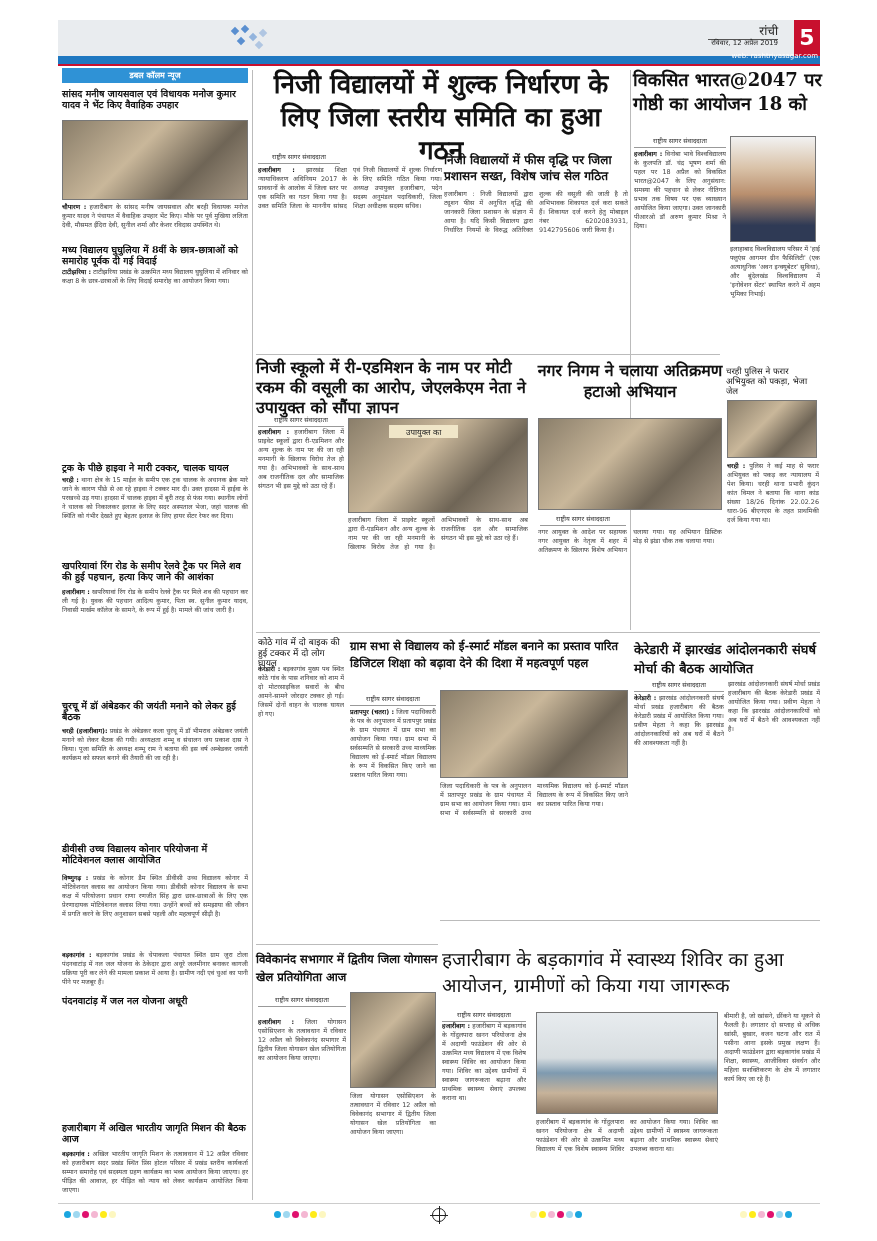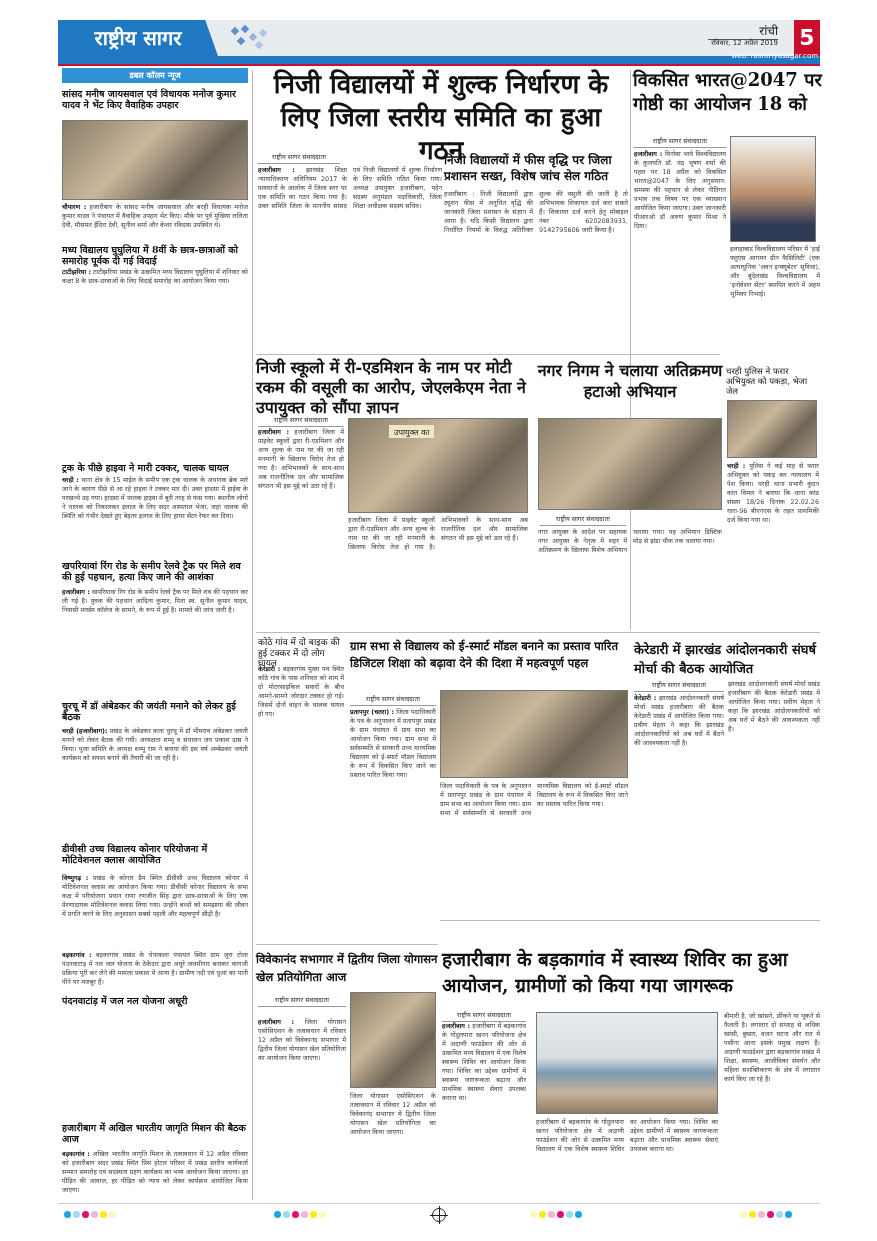--- a/index.html
+++ b/index.html
@@ -24,21 +24,20 @@
 .tag{left:62px;top:68px;width:186px;height:15px;background:#2f92d6;color:#fff;font-size:8px;text-align:center;line-height:15px;font-weight:bold}
 .vrule{background:#bbb;width:1px}
 .hrule{background:#bbb;height:1px}
 .reg{display:flex;gap:2px}
 .reg span{width:7px;height:7px;border-radius:50%}
 </style>
 </head>
 <body>
 
 <div class="abs mast">
-  <div class="abs brand">राष्ट्रीय सागर</div>
   <div class="abs dots">
     <i style="left:4px;top:4px"></i>
       <i style="left:14px;top:2px"></i>
       <i style="left:10px;top:14px"></i>
       <i style="left:22px;top:10px;opacity:.6"></i>
       <i style="left:32px;top:6px;opacity:.4"></i>
       <i style="left:28px;top:18px;opacity:.4"></i>
   </div>
   <div class="abs city">रांची</div>
   <div class="abs date">रविवार, 12 अप्रैल 2019</div>
@@ -93,21 +92,21 @@
 
 <div class="abs hl" style="left:726px;top:366px;width:94px;font-size:8.5px;font-weight:normal">चरही पुलिस ने फरार अभियुक्त को पकड़ा, भेजा जेल</div>
 <div class="abs photo" style="left:727px;top:400px;width:90px;height:58px"></div>
 <div class="abs body" style="left:727px;top:462px;width:92px;height:165px"><b>चरही :</b> <span>पुलिस ने कई माह से फरार अभियुक्त को पकड़ कर न्यायालय में पेश किया। चरही थाना प्रभारी कुंदन कांत विमल ने बताया कि थाना कांड संख्या 18/26 दिनांक 22.02.26 धारा-96 बीएनएस के तहत प्राथमिकी दर्ज किया गया था।</span></div>
 
 <div class="hrule abs" style="left:256px;top:354px;width:464px"></div>
 <div class="abs hl" style="left:256px;top:358px;width:280px;font-size:16px;line-height:20px;text-align:left">निजी स्कूलो में री-एडमिशन के नाम पर मोटी रकम की वसूली का आरोप, जेएलकेएम नेता ने उपायुक्त को सौंपा ज्ञापन</div>
 <div class="abs byline" style="left:258px;top:415px;width:86px">राष्ट्रीय सागर संवाददाता</div>
 <div class="abs body" style="left:258px;top:428px;width:86px;height:200px"><b>हजारीबाग :</b> <span>हजारीबाग जिला में प्राइवेट स्कूलों द्वारा री-एडमिशन और अन्य शुल्क के नाम पर की जा रही मनमानी के खिलाफ विरोध तेज हो गया है। अभिभावकों के साथ-साथ अब राजनीतिक दल और सामाजिक संगठन भी इस मुद्दे को उठा रहे हैं।</span></div>
 <div class="abs photo" style="left:348px;top:418px;width:180px;height:95px">
-  <span style="position:absolute;left:40px;top:6px;font-size:8px;color:#222;background:#f0e6c8;padding:1px 5px">उपायुक्त का</span>
+  <span style="position:absolute;left:40px;top:6px;font-size:8px;color:#222;background:#f0e6c8;padding:1px 17px">उपायुक्त का</span>
 </div>
 <div class="abs body" style="left:348px;top:516px;width:180px;height:112px;column-count:2;column-gap:6px">हजारीबाग जिला में प्राइवेट स्कूलों द्वारा री-एडमिशन और अन्य शुल्क के नाम पर की जा रही मनमानी के खिलाफ विरोध तेज हो गया है। अभिभावकों के साथ-साथ अब राजनीतिक दल और सामाजिक संगठन भी इस मुद्दे को उठा रहे हैं।</div>
 
 <div class="abs hl" style="left:536px;top:360px;width:188px;font-size:16px;line-height:21px;text-align:center">नगर निगम ने चलाया अतिक्रमण हटाओ अभियान</div>
 <div class="abs photo" style="left:538px;top:418px;width:184px;height:92px"></div>
 <div class="abs byline" style="left:540px;top:514px;width:86px">राष्ट्रीय सागर संवाददाता</div>
 <div class="abs body" style="left:538px;top:528px;width:184px;height:100px;column-count:2;column-gap:6px">नगर आयुक्त के आदेश पर सहायक नगर आयुक्त के नेतृत्व में शहर में अतिक्रमण के खिलाफ विशेष अभियान चलाया गया। यह अभियान डिस्टिक मोड़ से झंडा चौक तक चलाया गया।</div>
 
 <div class="hrule abs" style="left:256px;top:632px;width:564px"></div>
 <div class="abs hl" style="left:258px;top:637px;width:86px;font-size:9px;font-weight:normal">कोठे गांव में दो बाइक की हुई टक्कर में दो लोग घायल</div>
@@ -125,21 +124,21 @@
 <div class="abs body" style="left:728px;top:680px;width:92px;height:214px">झारखंड आंदोलनकारी संघर्ष मोर्चा प्रखंड हजारीबाग की बैठक केरेडारी प्रखंड में आयोजित किया गया। प्रवीण मेहता ने कहा कि झारखंड आंदोलनकारियों को अब घरों में बैठने की आवश्यकता नहीं है।</div>
 
 <div class="hrule abs" style="left:256px;top:944px;width:182px"></div>
 <div class="abs hl" style="left:256px;top:950px;width:182px;font-size:11.5px;line-height:18px">विवेकानंद सभागार में द्वितीय जिला योगासन खेल प्रतियोगिता आज</div>
 <div class="abs byline" style="left:258px;top:995px;width:88px">राष्ट्रीय सागर संवाददाता</div>
 <div class="abs body" style="left:258px;top:1018px;width:88px;height:178px"><b>हजारीबाग :</b> <span>जिला योगासन एसोसिएशन के तत्वावधान में रविवार 12 अप्रैल को विवेकानंद सभागार में द्वितीय जिला योगासन खेल प्रतियोगिता का आयोजन किया जाएगा।</span></div>
 <div class="abs photo" style="left:350px;top:992px;width:86px;height:96px"></div>
 <div class="abs body" style="left:350px;top:1092px;width:86px;height:104px">जिला योगासन एसोसिएशन के तत्वावधान में रविवार 12 अप्रैल को विवेकानंद सभागार में द्वितीय जिला योगासन खेल प्रतियोगिता का आयोजन किया जाएगा।</div>
 
 <div class="hrule abs" style="left:440px;top:920px;width:380px"></div>
-<div class="abs hl" style="left:442px;top:946px;width:378px;font-size:19px;line-height:26px;font-weight:bold">हजारीबाग के बड़कागांव में स्वास्थ्य शिविर का हुआ आयोजन, ग्रामीणों को किया गया जागरूक</div>
+<div class="abs hl" style="left:442px;top:946px;width:378px;font-size:19px;line-height:26px;font-weight:normal">हजारीबाग के बड़कागांव में स्वास्थ्य शिविर का हुआ आयोजन, ग्रामीणों को किया गया जागरूक</div>
 <div class="abs byline" style="left:442px;top:1010px;width:84px">राष्ट्रीय सागर संवाददाता</div>
 <div class="abs body" style="left:442px;top:1022px;width:84px;height:174px"><b>हजारीबाग :</b> <span>हजारीबाग में बड़कागांव के गोंदुलपारा खनन परियोजना क्षेत्र में अदाणी फाउंडेशन की ओर से उत्क्रमित मध्य विद्यालय में एक विशेष स्वास्थ्य शिविर का आयोजन किया गया। शिविर का उद्देश्य ग्रामीणों में स्वास्थ्य जागरूकता बढ़ाना और प्राथमिक स्वास्थ्य सेवाएं उपलब्ध कराना था।</span></div>
 <div class="abs photo" style="left:536px;top:1012px;width:182px;height:102px;background:linear-gradient(180deg,#e8ecef 0%,#d7dde0 45%,#7e9ab0 60%,#c7b39a 80%,#8e7a66 100%)"></div>
 <div class="abs body" style="left:536px;top:1118px;width:182px;height:78px;column-count:2;column-gap:6px">हजारीबाग में बड़कागांव के गोंदुलपारा खनन परियोजना क्षेत्र में अदाणी फाउंडेशन की ओर से उत्क्रमित मध्य विद्यालय में एक विशेष स्वास्थ्य शिविर का आयोजन किया गया। शिविर का उद्देश्य ग्रामीणों में स्वास्थ्य जागरूकता बढ़ाना और प्राथमिक स्वास्थ्य सेवाएं उपलब्ध कराना था।</div>
 <div class="abs body" style="left:724px;top:1012px;width:96px;height:184px">बीमारी है, जो खांसने, छींकने या थूकने से फैलती है। लगातार दो सप्ताह से अधिक खांसी, बुखार, वजन घटना और रात में पसीना आना इसके प्रमुख लक्षण हैं। अदाणी फाउंडेशन द्वारा बड़कागांव प्रखंड में शिक्षा, स्वास्थ्य, आजीविका संवर्धन और महिला सशक्तिकरण के क्षेत्र में लगातार कार्य किए जा रहे हैं।</div>
 
 <div class="hrule abs" style="left:58px;top:1203px;width:762px;background:#ccc"></div>
 <div class="abs reg" style="left:64px;top:1211px">
   <span style="background:#1aa6e0"></span>
     <span style="background:#9fd8f0"></span>

